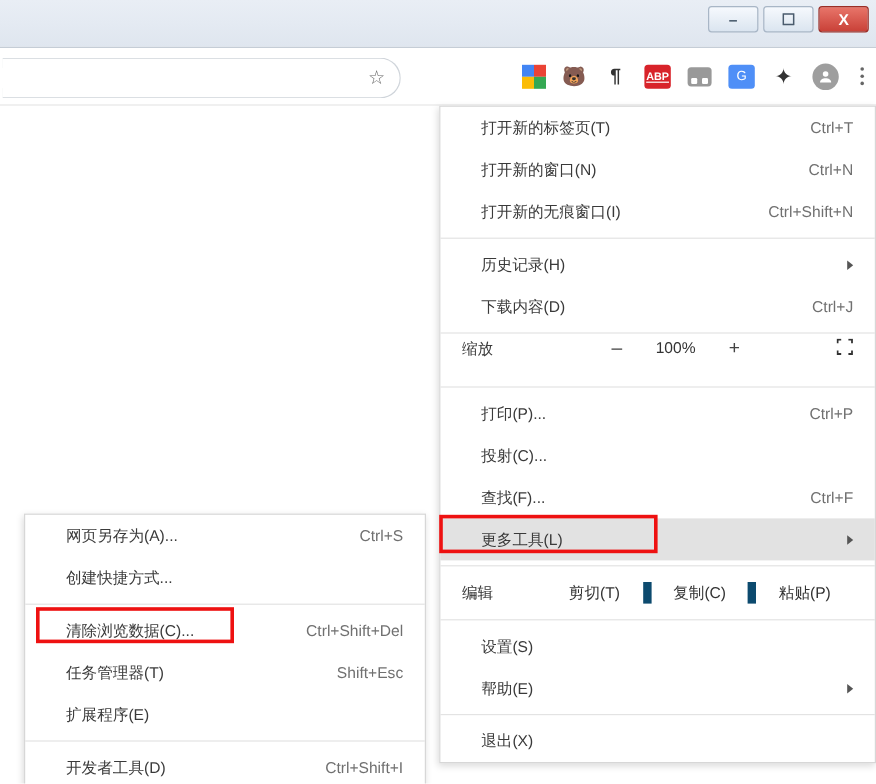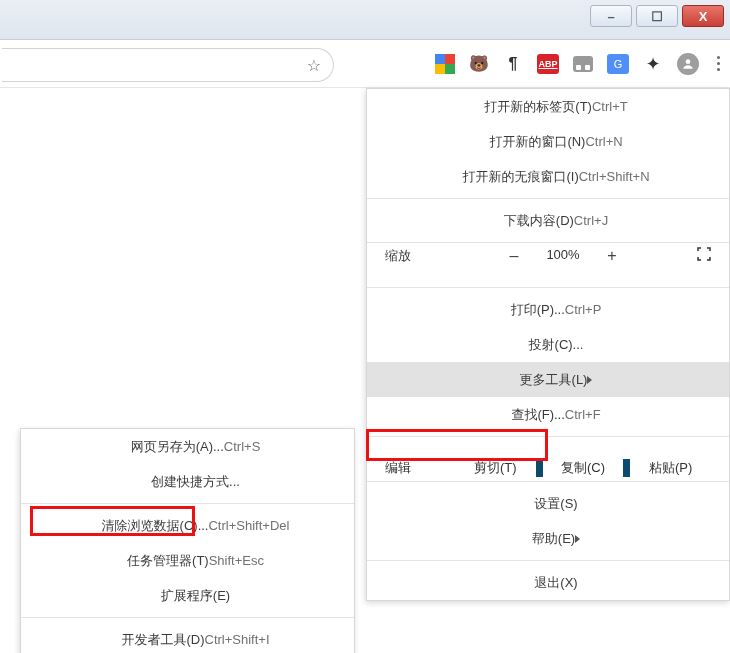--- a/index.html
+++ b/index.html
@@ -90,34 +90,34 @@
       right:0;
       top:88px;
       width:364px;
       background:#fff;
       border:1px solid #d7d7d7;
       box-shadow: -1px 2px 6px rgba(0,0,0,0.15);
       z-index:5;
     }
     .mi {
       height:35px; display:flex; align-items:center; padding:0 18px 0 34px;
-      justify-content:center; cursor:pointer;
+      justify-content:space-between; cursor:pointer;
     }
     .mi.highlight{background:#e2e2e2;}
     .mi .lab{color:#3a3a3a;}
     .mi .sc{color:#707070;font-size:13px;}
     .arrow-r { width:0;height:0;border-top:4px solid transparent;border-bottom:4px solid transparent;border-left:5px solid #555;}
     .sep{height:1px;background:#e3e3e3;margin:4px 0;}
     .zoom-row{height:36px;display:flex;padding:0 18px;gap:10px;}
     .zoom-row .zlab{flex:0 0 105px;color:#3a3a3a;}
     .zoom-row .zbtn{width:28px;text-align:center;color:#444;cursor:pointer;font-size:16px;}
     .zoom-row .zval{width:50px;text-align:center;}
     .fs-ico{margin-left:auto;}
     .fs-ico svg{display:block;}
-    .edit-row{height:36px;display:flex;align-items:flex-end;padding:0 18px;}
+    .edit-row{height:36px;display:flex;align-items:center;padding:0 18px;}
     .edit-row .elab{flex:0 0 70px;}
     .edit-row .ebtn{flex:1;text-align:center;cursor:pointer;}
     .edit-row .ebtn + .ebtn { border-left:7px solid #0c4a6e; }
     .sub-menu{
       position:absolute;
       left:20px;
       top:428px;
       width:335px;
       background:#fff;
       border:1px solid #d7d7d7;
@@ -188,20 +188,24 @@
   <div class="mi">
       <span class="lab">打开新的窗口(N)</span>
       <span class="sc">Ctrl+N</span>
     </div>
   <div class="mi">
       <span class="lab">打开新的无痕窗口(I)</span>
       <span class="sc">Ctrl+Shift+N</span>
     </div>
   <div class="sep"></div>
   <div class="mi">
+      <span class="lab">历史记录(H)</span>
+      <span class="arrow-r"></span>
+    </div>
+  <div class="mi">
       <span class="lab">下载内容(D)</span>
       <span class="sc">Ctrl+J</span>
     </div>
   <div class="sep"></div>
   <div class="zoom-row">
     <span class="zlab">缩放</span>
     <span class="zbtn">–</span>
     <span class="zval">100%</span>
     <span class="zbtn">+</span>
     <span class="fs-ico">
@@ -213,27 +217,27 @@
     </span>
   </div>
   <div class="sep"></div>
   <div class="mi">
       <span class="lab">打印(P)...</span>
       <span class="sc">Ctrl+P</span>
     </div>
   <div class="mi">
       <span class="lab">投射(C)...</span>
     </div>
+  <div class="mi">
+      <span class="lab">查找(F)...</span>
+      <span class="sc">Ctrl+F</span>
+    </div>
   <div class="mi highlight">
       <span class="lab">更多工具(L)</span>
       <span class="arrow-r"></span>
-    </div>
-  <div class="mi">
-      <span class="lab">查找(F)...</span>
-      <span class="sc">Ctrl+F</span>
     </div>
   <div class="sep"></div>
   <div class="edit-row">
     <span class="elab">编辑</span>
     <span class="ebtn">剪切(T)</span>
     <span class="ebtn">复制(C)</span>
     <span class="ebtn">粘贴(P)</span>
   </div>
   <div class="sep"></div>
   <div class="mi">

